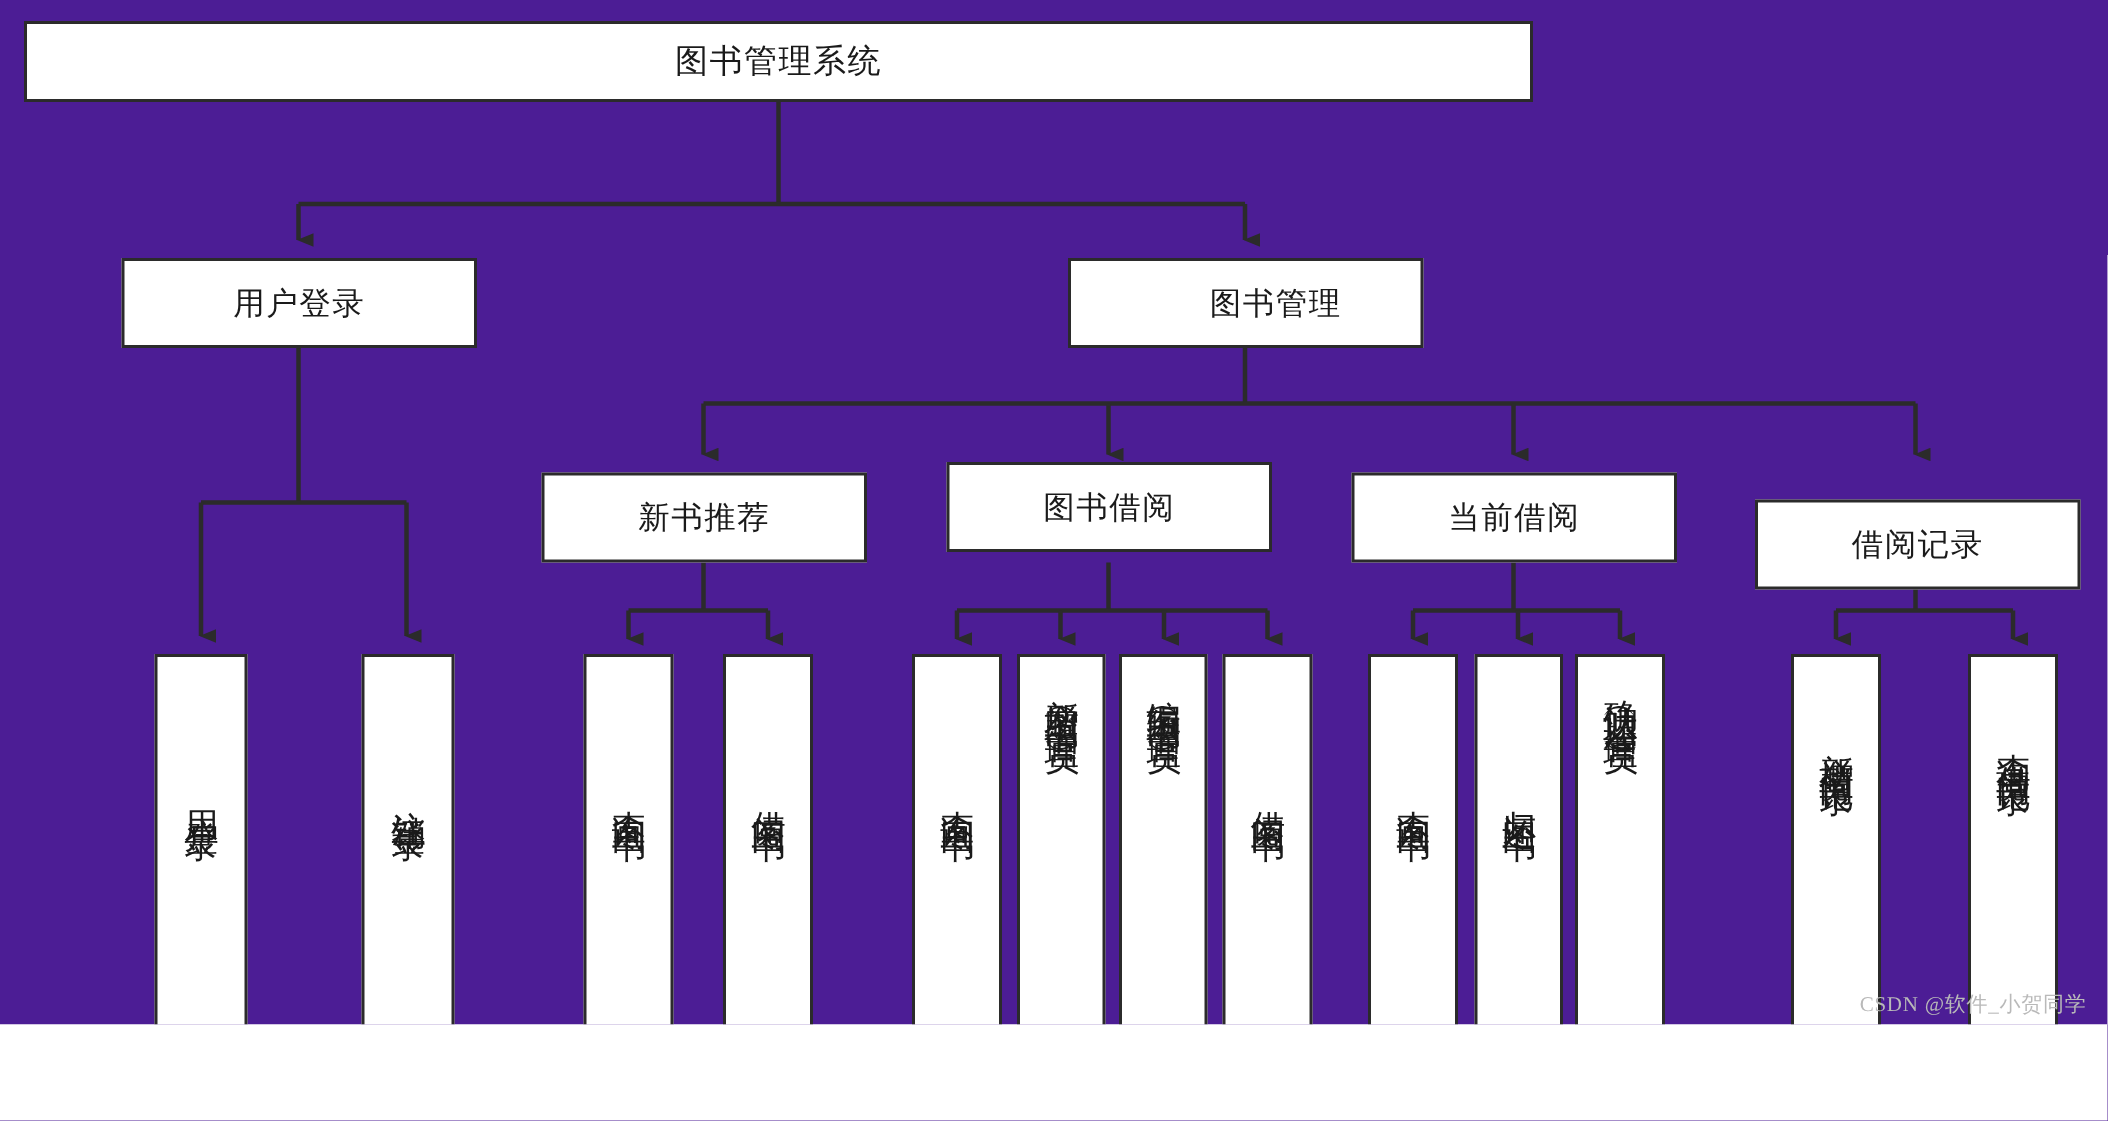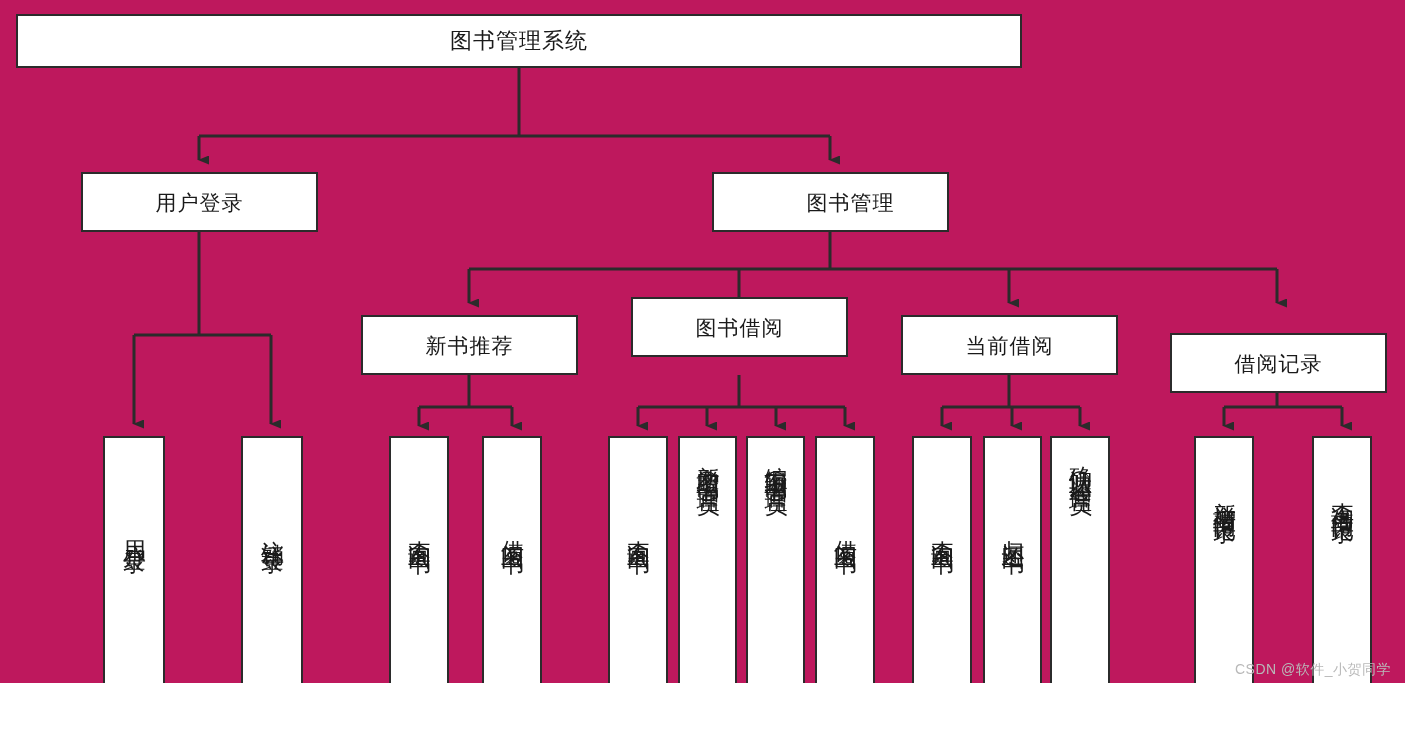--- a/index.html
+++ b/index.html
@@ -5,22 +5,23 @@
 <style>
   html,body{margin:0;padding:0;background:#ffffff;}
   body{
     font-family:"Liberation Sans","DejaVu Sans",sans-serif;
     -webkit-font-smoothing:antialiased;
   }
   #diagram-root{
     position:relative;
     width:1405px;
     height:683px;
-    background:#be185d;
+    background:#4c1d95;
     overflow:hidden;
+    font-family:Liberation Serif, serif;
   }
   svg.edges{
     position:absolute;
     left:0; top:0;
     width:1405px;
     height:747px;
     pointer-events:none;
   }
   .node{
     position:absolute;
@@ -139,21 +140,21 @@
   <div class="node horiz" style="left:81px;top:172px;width:237px;height:60px;">
     <span class="node-label">用户登录</span>
   </div>
   <div class="node horiz" style="left:712px;top:172px;width:237px;height:60px;padding-left:40px;">
     <span class="node-label">图书管理</span>
   </div>
 
   <div class="node horiz" style="left:361px;top:315px;width:217px;height:60px;">
     <span class="node-label">新书推荐</span>
   </div>
-  <div class="node horiz" style="left:631px;top:297px;width:217px;height:60px;">
+  <div class="node horiz" style="left:631px;top:308px;width:217px;height:60px;">
     <span class="node-label">图书借阅</span>
   </div>
   <div class="node horiz" style="left:901px;top:315px;width:217px;height:60px;text-align:center;">
     <span class="node-label">当前借阅</span>
   </div>
   <div class="node horiz" style="left:1170px;top:333px;width:217px;height:60px;">
     <span class="node-label">借阅记录</span>
   </div>
 
   <div class="node vert short" style="left:103px;top:436px;width:62px;height:297px;">

